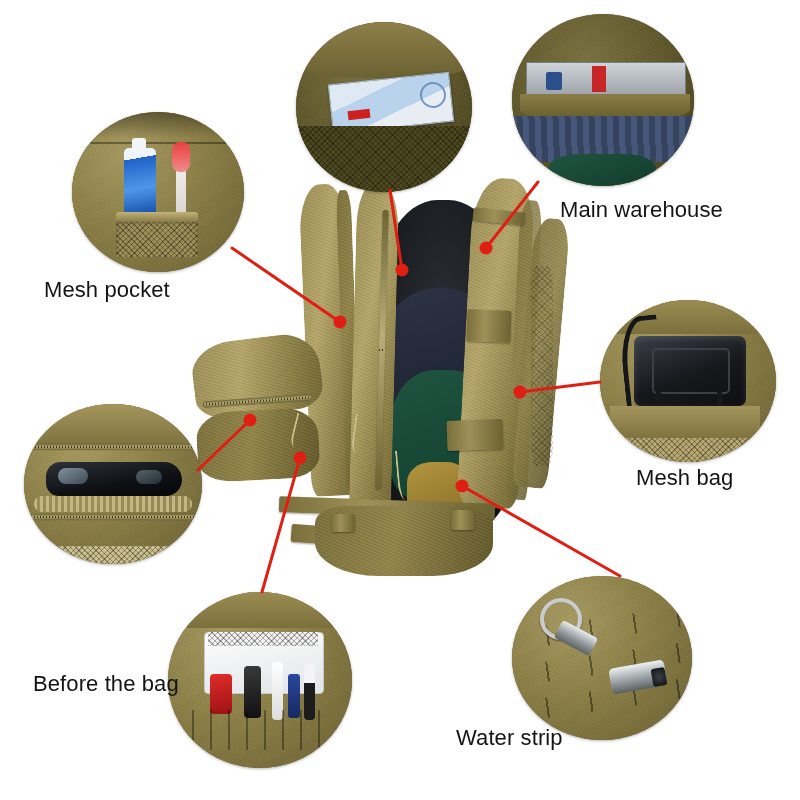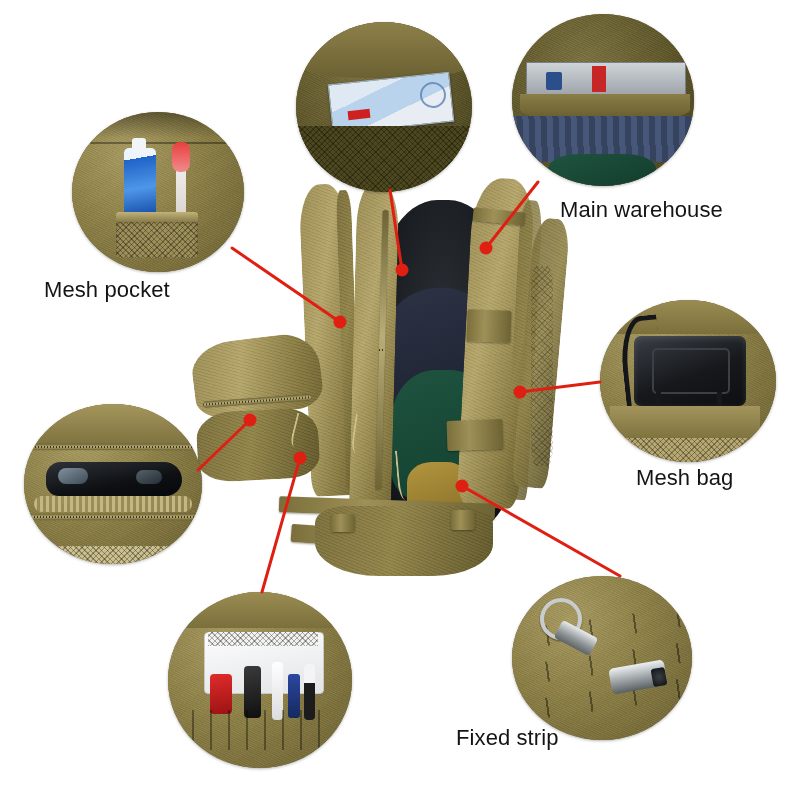--- a/index.html
+++ b/index.html
@@ -368,15 +368,16 @@
       <div style="position:absolute; left:98px; top:88px; width:56px; height:26px; border-radius:5px; transform:rotate(-10deg);
                   background:linear-gradient(180deg,#eef1f3,#9aa0a3 55%,#5a5f62);"></div>
       <div style="position:absolute; left:140px; top:92px; width:14px; height:18px; border-radius:3px; transform:rotate(-10deg);
                   background:radial-gradient(circle,#3a3f42,#101214);"></div>
     </div>
   </div>
 
   <div class="callout-label" style="left:560px; top:198px;">Main warehouse</div>
   <div class="callout-label" style="left:44px;  top:278px;">Mesh pocket</div>
   <div class="callout-label" style="left:636px; top:466px;">Mesh bag</div>
-  <div class="callout-label" style="left:456px; top:726px;">Fixed strip</div>
+  <div class="callout-label" style="left:33px;  top:672px;">Before the bag</div>
+  <div class="callout-label" style="left:456px; top:726px;">Water strip</div>
 
 </div>
 
 </body></html>

